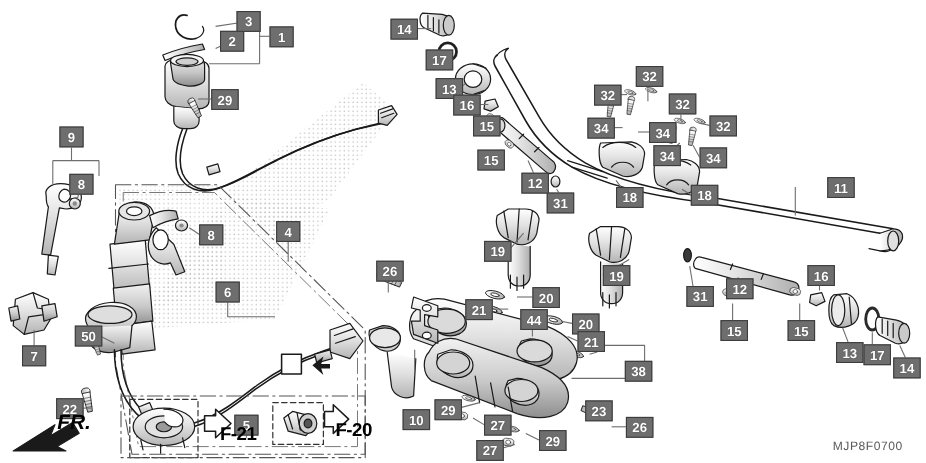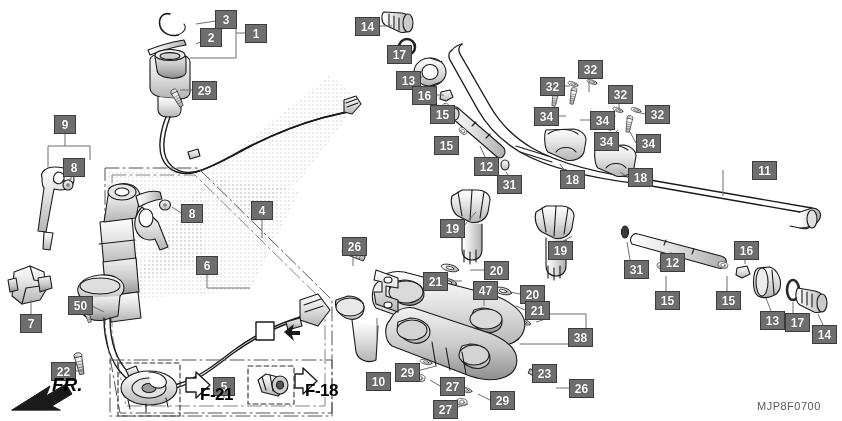--- a/index.html
+++ b/index.html
@@ -498,21 +498,21 @@
       <div class="callout w2" style="left: 396px; top: 71px;">13</div>
       <div class="callout w2" style="left: 412px; top: 86px;">16</div>
       <div class="callout w2" style="left: 430px; top: 105px;">15</div>
       <div class="callout w2" style="left: 434px; top: 136px;">15</div>
       <div class="callout w2" style="left: 474px; top: 157px;">12</div>
       <div class="callout w2" style="left: 497px; top: 175px;">31</div>
       <div class="callout w2" style="left: 440px; top: 219px;">19</div>
       <div class="callout w2" style="left: 548px; top: 241px;">19</div>
       <div class="callout w2" style="left: 484px; top: 261px;">20</div>
       <div class="callout w2" style="left: 423px; top: 272px;">21</div>
-      <div class="callout w2" style="left: 473px; top: 281px;">47</div>
+      <div class="callout w2" style="left: 473px; top: 281px;">44</div>
       <div class="callout w2" style="left: 520px; top: 285px;">20</div>
       <div class="callout w2" style="left: 525px; top: 301px;">21</div>
       <div class="callout w2" style="left: 532px; top: 320px; margin-top: 44px;">23</div>
       <div class="callout w2" style="left: 568px; top: 328px;">38</div>
       <div class="callout w2" style="left: 395px; top: 363px;">29</div>
       <div class="callout w2" style="left: 440px; top: 377px;">27</div>
       <div class="callout w2" style="left: 490px; top: 391px;">29</div>
       <div class="callout w2" style="left: 433px; top: 400px;">27</div>
       <div class="callout w2" style="left: 540px; top: 77px;">32</div>
       <div class="callout w2" style="left: 578px; top: 60px;">32</div>
@@ -530,20 +530,20 @@
       <div class="callout w2" style="left: 734px; top: 241px;">16</div>
       <div class="callout w2" style="left: 655px; top: 291px;">15</div>
       <div class="callout w2" style="left: 716px; top: 291px;">15</div>
       <div class="callout w2" style="left: 760px; top: 311px;">13</div>
       <div class="callout w2" style="left: 785px; top: 313px;">17</div>
       <div class="callout w2" style="left: 812px; top: 325px;">14</div>
     </div>
 
   <div id="figref-layer">
       <div class="figref" style="left: 200px; top: 385px;">F-21</div>
-      <div class="figref" style="left: 305px; top: 381px;">F-18</div>
+      <div class="figref" style="left: 305px; top: 381px;">F-20</div>
     </div>
 
   <div class="frtext" style="left:52px;top:374px;text-align:center;">FR.</div>
 
   <div class="partno" style="left:757px;top:400px;">MJP8F0700</div>
 
 </div>
 
 </body></html>

